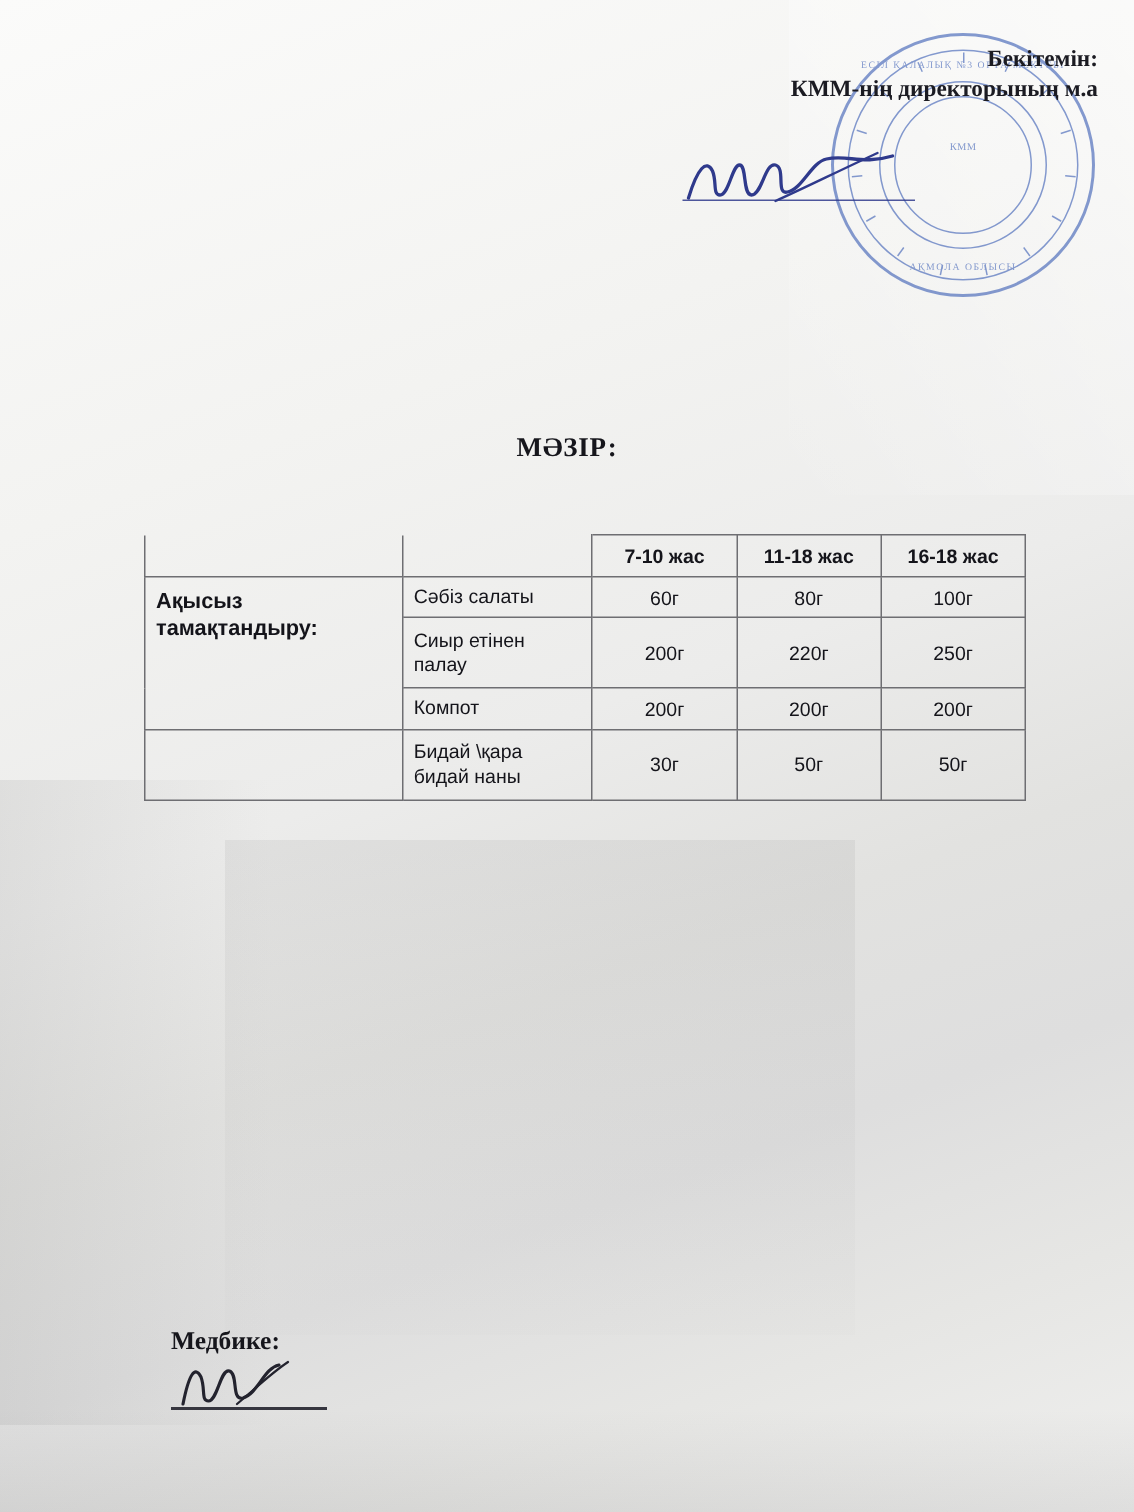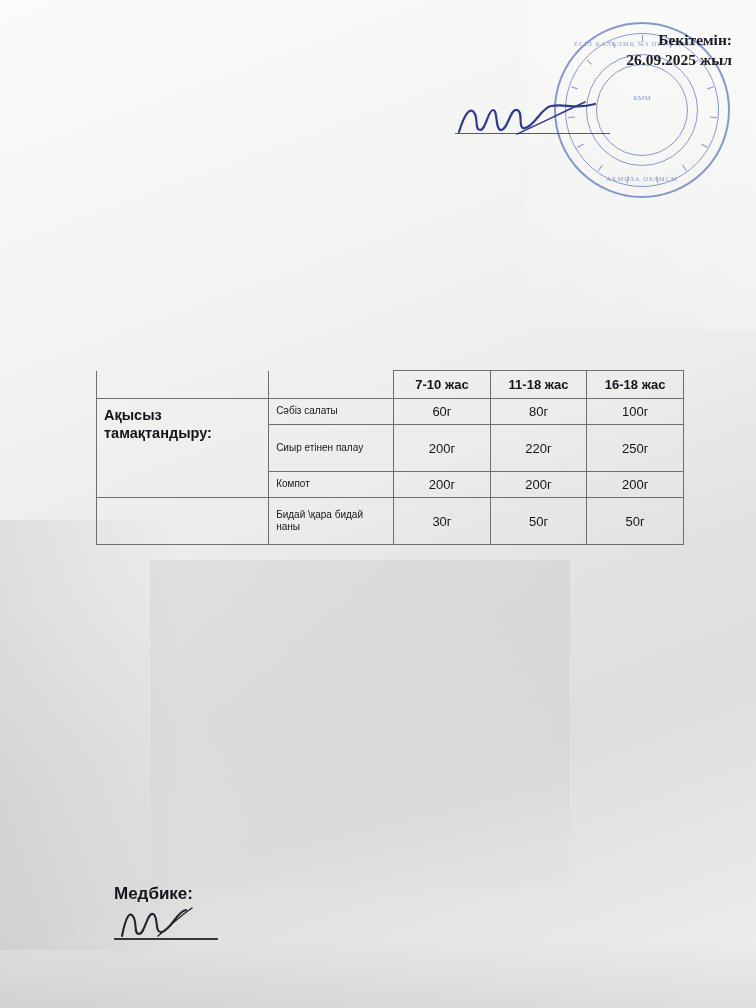--- a/index.html
+++ b/index.html
@@ -156,21 +156,21 @@
     font-weight: bold;
     font-size: 18px;
     letter-spacing: 0.5px;
     color: #16161c;
   }
 
   
   #menu-table {
     position: absolute;
     left: 96px;
-    top: 370px;
+    top: 356px;
     width: 588px;
     border-collapse: collapse;
     font-size: 13px;
     color: #14141a;
     background: transparent;
     padding-left: 24px;
   }
   #menu-table td, #menu-table th {
     border: 1px solid #6e6e72;
     padding: 5px 7px;
@@ -181,21 +181,21 @@
   #menu-table .col-label {
     width: 170px;
     font-weight: bold;
     font-size: 14.5px;
     line-height: 1.25;
     vertical-align: top;
     padding-top: 7px;
   }
   #menu-table .col-dish {
     width: 130px;
-    font-size: 10px;
+    font-size: 13px;
     line-height: 1.25;
   }
   #menu-table .col-amt {
     width: 96px;
     text-align: center;
     font-size: 13px;
   }
   #menu-table thead th {
     font-weight: bold;
     text-align: center;
@@ -212,21 +212,21 @@
   #menu-table thead th.blank1 {
     border-left: 1px solid #6e6e72;
   }
   .cell-tall { height: 36px; }
 
   
   #nurse-label {
     position: absolute;
     left: 114px;
     top: 884px;
-    font-family: Liberation Sans, sans-serif;
+    font-family: Liberation Serif, serif;
     font-weight: bold;
     font-size: 17px;
     color: #16161c;
   }
   #sig-nurse {
     position: absolute;
     left: 118px;
     top: 906px;
     width: 90px;
     height: 34px;
@@ -270,29 +270,30 @@
     <div class="stamp-tick" style="transform:rotate(216deg)"></div>
     <div class="stamp-tick" style="transform:rotate(240deg)"></div>
     <div class="stamp-tick" style="transform:rotate(264deg)"></div>
     <div class="stamp-tick" style="transform:rotate(288deg)"></div>
     <div class="stamp-tick" style="transform:rotate(312deg)"></div>
     <div class="stamp-tick" style="transform:rotate(336deg)"></div>
   </div>
 
   <div id="approval">
     <div class="ln r">Бекітемін:</div>
-    <div class="ln r">26.09.2025 жыл</div>
+    <div class="ln r">КММ-нің директорының м.а</div>
   </div>
 
   <svg id="sig-director" viewBox="0 0 145 40">
     <path d="M4,32 C10,12 16,6 20,14 C23,21 20,30 25,30 C31,30 33,10 38,10 C43,10 40,30 46,30 C53,30 55,8 62,10 C69,12 62,30 70,28 C80,26 86,8 96,6 C110,3 120,10 140,4" fill="none" stroke="#2f3a8c" stroke-width="2.2" stroke-linecap="round"></path>
     <path d="M62,34 C80,26 104,14 130,2" fill="none" stroke="#2f3a8c" stroke-width="1.6" stroke-linecap="round"></path>
   </svg>
   <div id="sig-underline"></div>
 
+  <div id="menu-title">МӘЗІР:</div>
 
   <table id="menu-table">
     <thead>
       <tr>
         <th class="blank1 col-label"></th>
         <th class="blank2 col-dish"></th>
         <th class="col-amt">7-10 жас</th>
         <th class="col-amt">11-18 жас</th>
         <th class="col-amt">16-18 жас</th>
       </tr>

